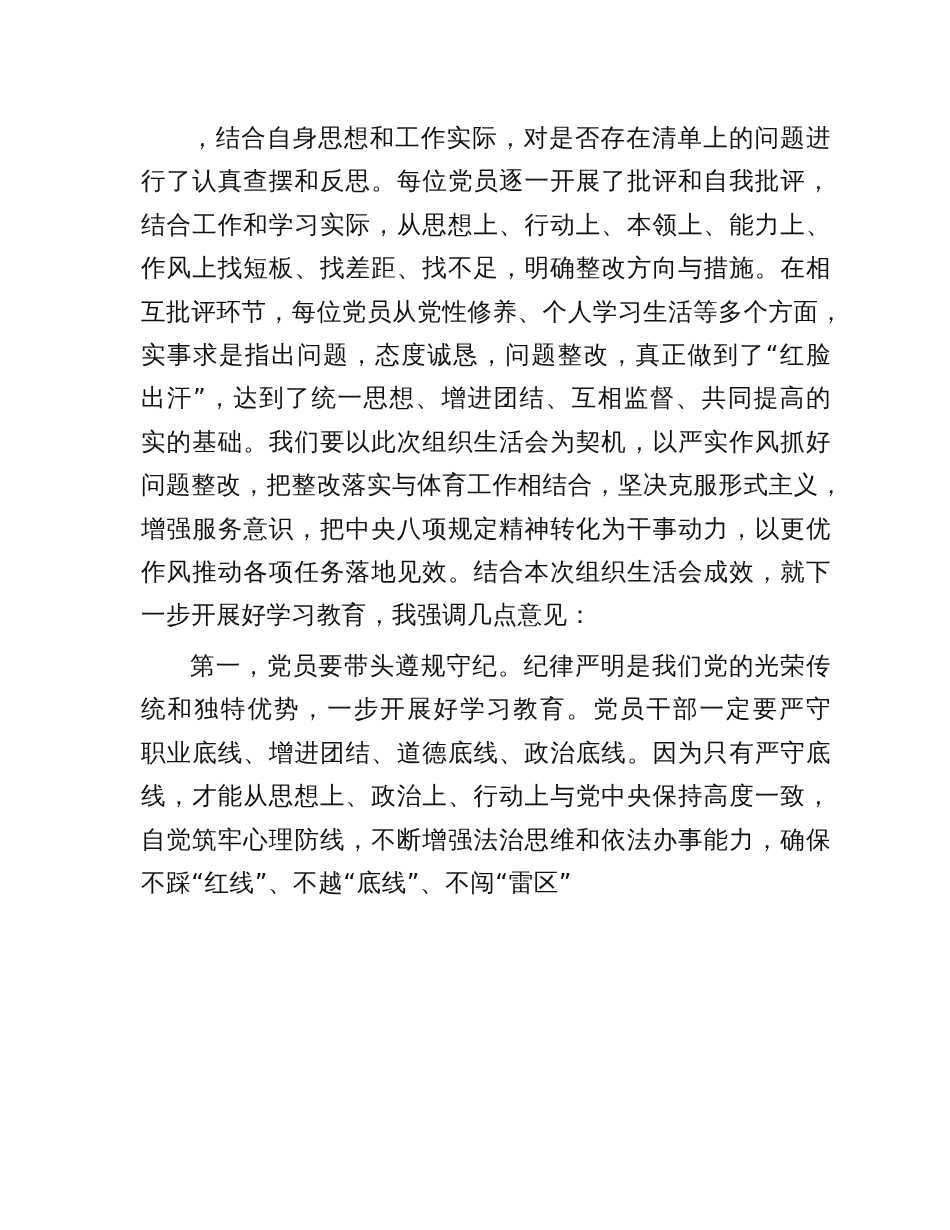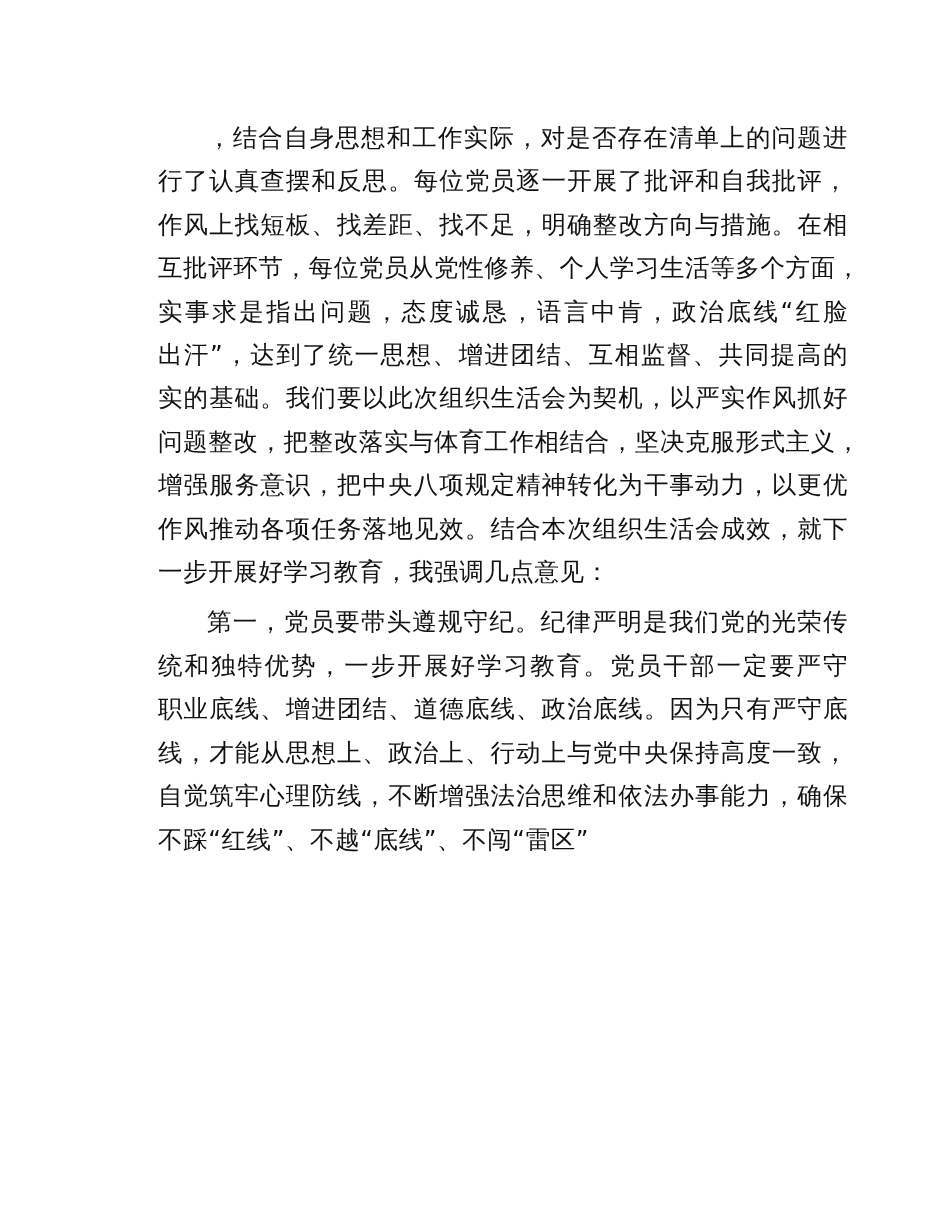--- a/index.html
+++ b/index.html
@@ -10,21 +10,21 @@
     body {
       width: 950px;
       height: 1230px;
       position: relative;
       overflow: hidden;
       font-family: "DejaVu Sans", "Liberation Sans", sans-serif;
       color: #111111;
     }
     .page {
       position: absolute;
-      left: 158px;
+      left: 141px;
       top: 116px;
       width: 690px;
     }
     .para {
       margin: 0;
       font-size: 24.5px;
       line-height: 43.4px;
       text-align: justify;
       text-justify: inter-character;
       letter-spacing: 0.6px;
@@ -45,23 +45,24 @@
       text-align-last: left;
     }
   </style>
 </head>
 <body>
 
 <div class="page">
   <p class="para indent" style="text-indent: 0px;">
     <span class="line" style="padding-left: 49px;">，结合自身思想和工作实际，对是否存在清单上的问题进</span>
     <span class="line">行了认真查摆和反思。每位党员逐一开展了批评和自我批评，</span>
+    <span class="line">结合工作和学习实际，从思想上、行动上、本领上、能力上、</span>
     <span class="line">作风上找短板、找差距、找不足，明确整改方向与措施。在相</span>
     <span class="line">互批评环节，每位党员从党性修养、个人学习生活等多个方面，</span>
-    <span class="line">实事求是指出问题，态度诚恳，语言中肯，政治底线“红脸</span>
+    <span class="line">实事求是指出问题，态度诚恳，问题整改，真正做到了“红脸</span>
     <span class="line">出汗”，达到了统一思想、增进团结、互相监督、共同提高的</span>
     <span class="line">实的基础。我们要以此次组织生活会为契机，以严实作风抓好</span>
     <span class="line">问题整改，把整改落实与体育工作相结合，坚决克服形式主义，</span>
     <span class="line">增强服务意识，把中央八项规定精神转化为干事动力，以更优</span>
     <span class="line">作风推动各项任务落地见效。结合本次组织生活会成效，就下</span>
     <span class="line last">一步开展好学习教育，我强调几点意见：</span>
   </p>
   <p class="para indent" style="text-indent: 0px;">
     <span class="line" style="padding-left: 49px;">第一，党员要带头遵规守纪。纪律严明是我们党的光荣传</span>
     <span class="line">统和独特优势，一步开展好学习教育。党员干部一定要严守</span>

